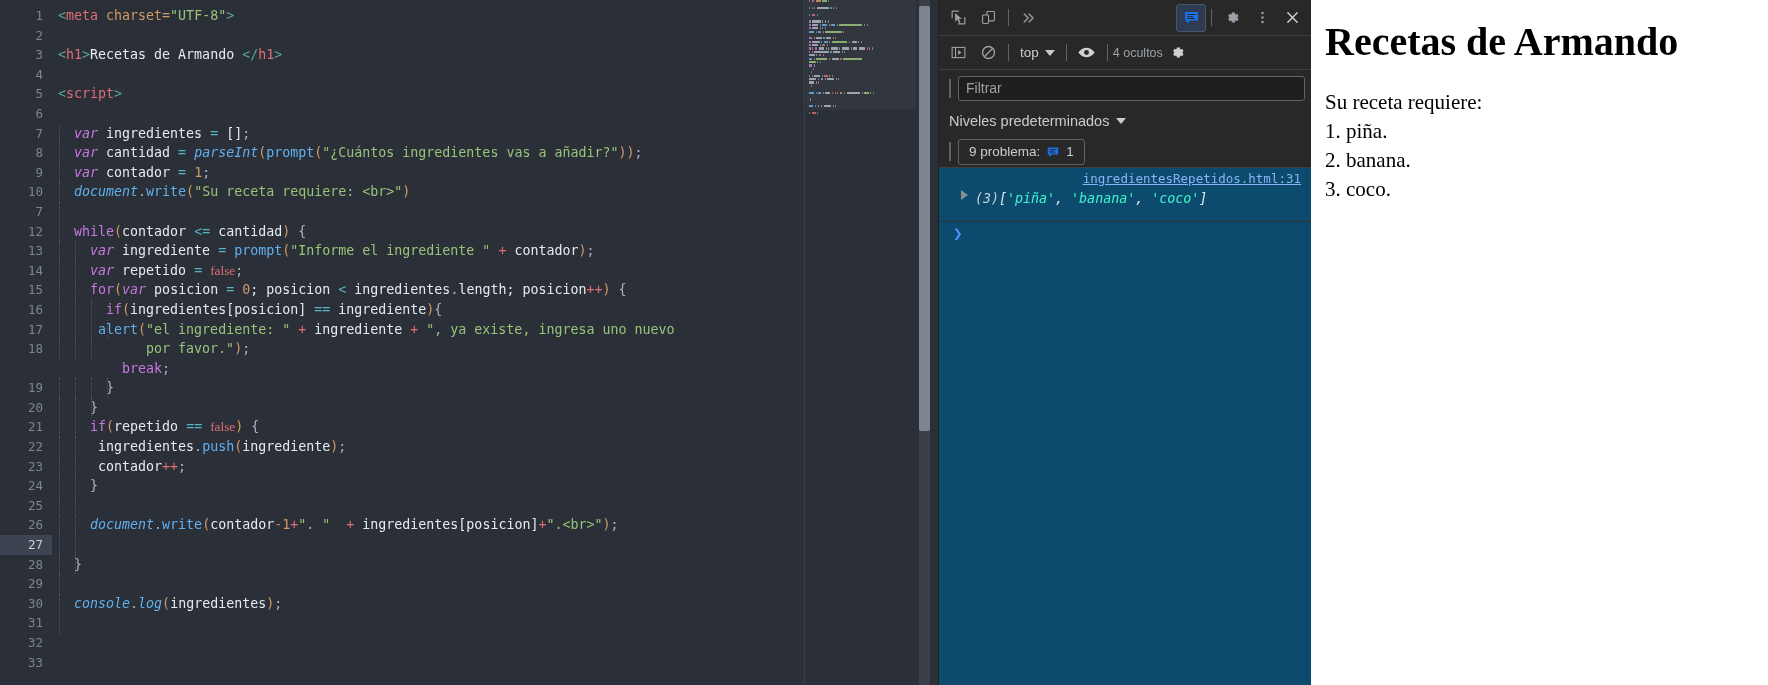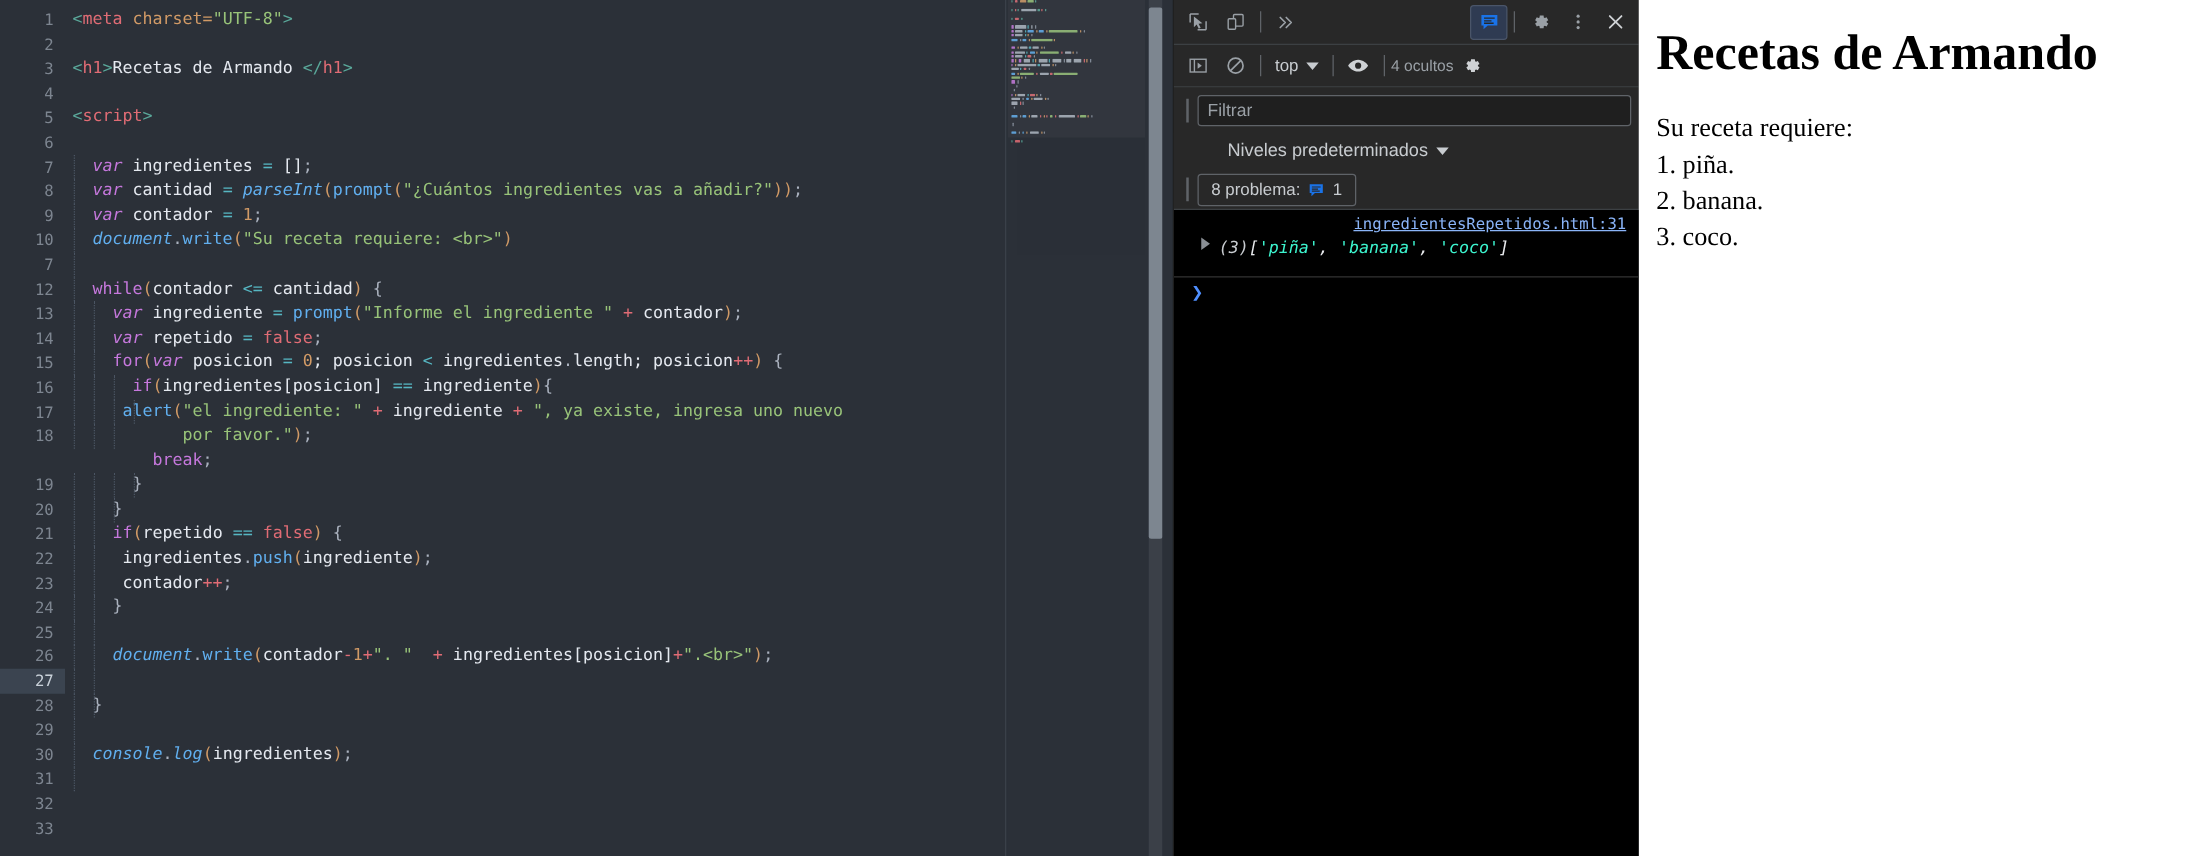--- a/index.html
+++ b/index.html
@@ -51,21 +51,21 @@
   }
   .codeline{height:19.6px;line-height:19.6px;white-space:pre;padding-left:6px;}
   
   .guides{position:absolute;top:0;left:0;width:100%;height:100%;pointer-events:none;}
   .guide{position:absolute;width:1px;border-left:1px dotted #4b5563;}
 
   
   .t-tag{color:#e06c75;text-align:center;}
   .t-brk{color:#5aa89a;}
   .t-kw{color:#c678dd;}
-  .t-kw2{color:#e06c75;}
+  .t-kw2{color:#e06c75;font-family:Liberation Serif, serif;}
   .t-var{color:#c678dd;font-style:italic;}
   .t-fn{color:#61afef;font-style:italic;}
   .t-fn2{color:#61afef;}
   .t-str{color:#98c379;}
   .t-num{color:#d19a66;}
   .t-op{color:#56b6c2;}
   .t-plus{color:#e06c75;}
   .t-id{color:#e5e9f0;}
   .t-punc{color:#abb2bf;}
   .t-paren{color:#d19a66;}
@@ -160,34 +160,34 @@
     background:#1f1f1f;border:1px solid #5f6368;border-radius:3px;
     color:#e8eaed;font-size:14px;font-family:"Liberation Sans",sans-serif;
     padding:0 7px;box-sizing:border-box;outline:none;
   }
   .filter-input::placeholder{color:#9aa0a6;}
   .levels-row{
     height:30px;display:flex;align-items:center;
     padding-left:10px;box-sizing:border-box;flex-shrink:0;
     gap:7px;
   }
-  .levels-label{font-size:14.5px;color:#c8ccd0;margin-left:33px;}
+  .levels-label{font-size:14.5px;color:#c8ccd0;}
   .problem-row{
     height:32px;display:flex;align-items:center;
     padding-left:10px;box-sizing:border-box;flex-shrink:0;
     border-bottom:1px solid #3c4043;
   }
   .problem-pill{
     display:flex;align-items:center;gap:6px;
     height:24px;padding:0 10px;
     border:1px solid #5f6368;border-radius:3px;
     font-size:13.5px;color:#c8ccd0;
   }
   .console-body{
-    flex:1;background:#000000;overflow:hidden;position:relative;
+    flex:1;background:#0c4a6e;overflow:hidden;position:relative;
   }
   .log-entry{
     position:relative;
     border-bottom:1px solid #333;
     padding:3px 0 5px 0;
     min-height:54px;
     box-sizing:border-box;
   }
   .log-src{
     position:absolute;right:10px;top:3px;
@@ -493,21 +493,21 @@
     </div>
 
     <div class="levels-row">
       <span class="levels-label">Niveles predeterminados</span>
       <span class="caret-d"></span>
     </div>
 
     <div class="problem-row">
       <div class="filter-bar" style="margin-right:7px;"></div>
       <div class="problem-pill">
-        <span>8 problema:</span>
+        <span>9 problema:</span>
         <svg width="14" height="14" viewBox="0 0 20 20">
           <path d="M2.5 3.5 h15 v10 h-9 l-4 3.5 v-3.5 h-2 z" fill="#1a73e8"></path>
           <path d="M5 6.5 h10 M5 9 h7 M5 11.3 h9" stroke="#282828" stroke-width="1.2"></path>
         </svg>
         <span>1</span>
       </div>
     </div>
 
     <div class="console-body">
       <div class="log-entry">

